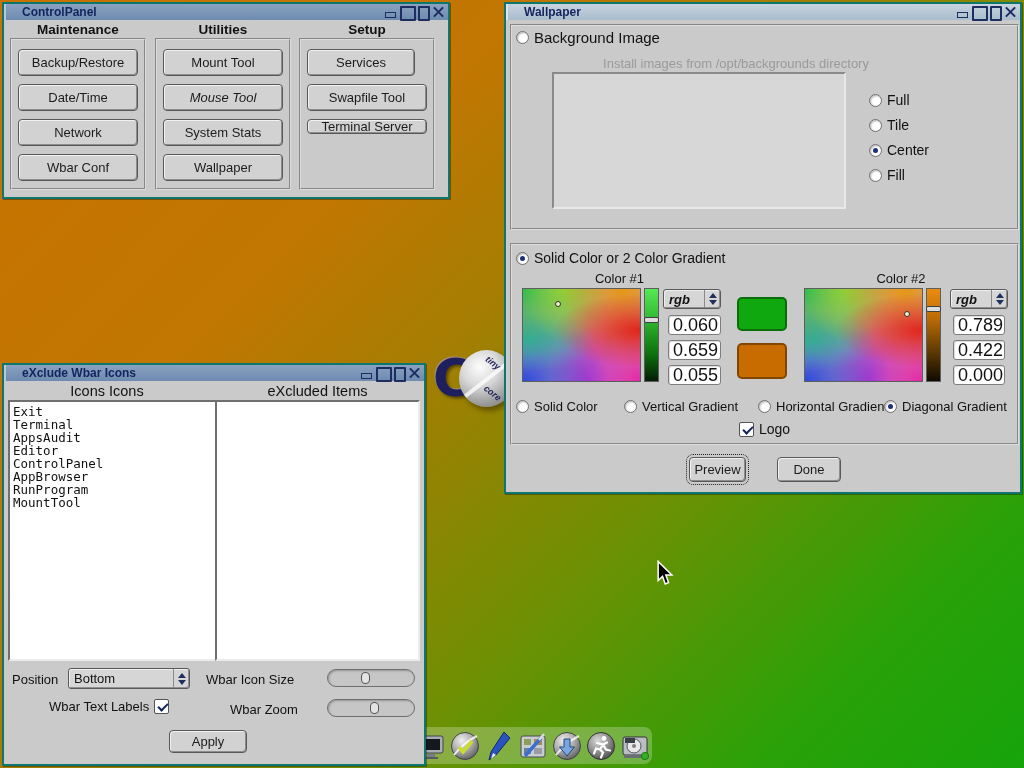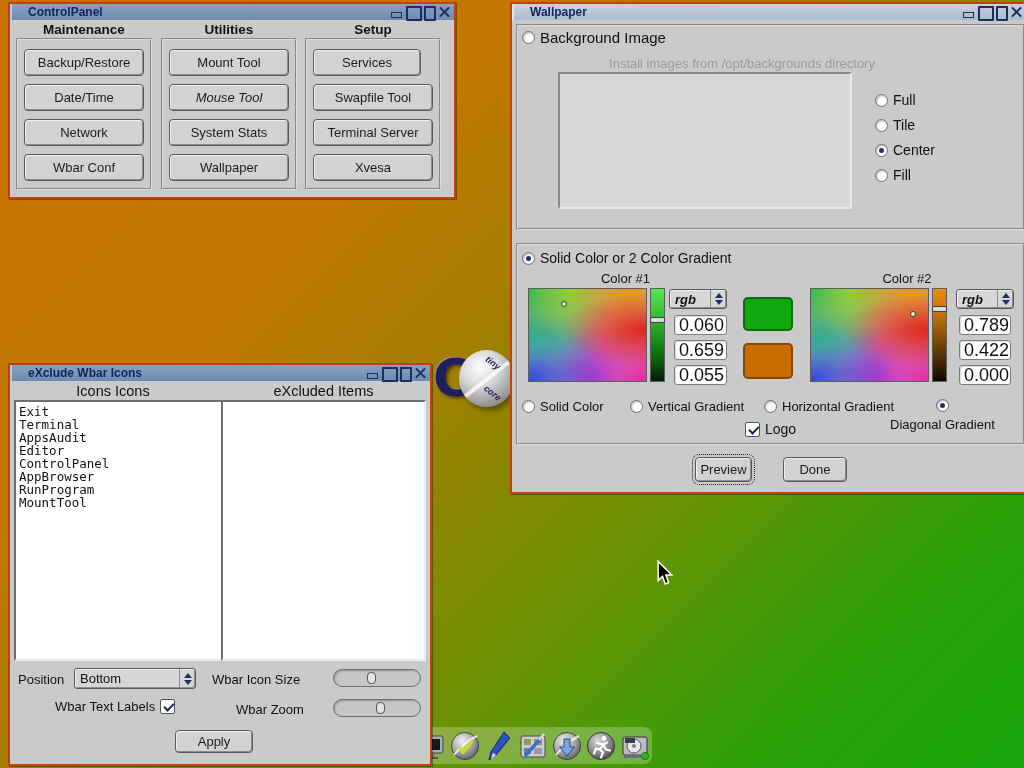--- a/index.html
+++ b/index.html
@@ -3,22 +3,22 @@
 <meta charset="utf-8">
 <style>
   * { margin:0; padding:0; box-sizing:border-box; }
   html,body { width:1024px; height:768px; overflow:hidden; }
   body { position:relative; font-family:"Liberation Sans", sans-serif; color:#111; }
 
   .desktop { position:absolute; inset:0; z-index:0;
     background:linear-gradient(135deg,#c97200 0%,#c17702 30%,#a37e02 45%,#6f9004 64%,#2aa108 85%,#17a40b 100%); }
 
   
-  .window { position:absolute; border:2px solid #c2410c; background:#cacaca; z-index:5;
-            box-shadow:1px 1px 0 rgba(0,0,0,.35);margin-left:6px; }
+  .window { position:absolute; border:2px solid #0f766e; background:#cacaca; z-index:5;
+            box-shadow:1px 1px 0 rgba(0,0,0,.35); }
   .titlebar { position:absolute; left:0; right:0; top:0; height:16px; display:flex; align-items:center;
               padding:0 3px 0 18px; font-size:12px; font-weight:bold; color:#14245e; }
   .titlebar.steel { background:linear-gradient(to bottom,#8aa2c0,#6d8ab0); box-shadow:inset 2px 0 0 #b9c9da; }
   .titlebar.light { background:linear-gradient(to bottom,#c8d3df,#a9bccd); box-shadow:inset 2px 0 0 #dde5ec; }
   .winbtns { margin-left:auto; display:flex; gap:3px; align-items:center; }
   .winbtn { width:13px; height:12px; position:relative; display:block; cursor:default; }
   .winbtn.min::after { content:""; position:absolute; left:1px; width:9px; bottom:0; height:4px; border:1px solid #1e2d60; }
   .winbtn.max::after { content:""; position:absolute; left:0; top:0; width:12px; height:11px; border:2px solid #1e2d60; border-radius:1px; }
   .winbtn.shade::after { content:""; position:absolute; left:2px; top:0; width:8px; height:11px; border:2px solid #1e2d60; border-radius:1px; }
   .winbtn.close::before,.winbtn.close::after { content:""; position:absolute; left:0; top:5px; width:13px; height:2px; background:#1e2d60; }
@@ -209,22 +209,21 @@
     <div class="btn" style="left:14px; top:99px; width:120px; height:27px;">Network</div>
     <div class="btn" style="left:14px; top:134px; width:120px; height:27px;">Wbar Conf</div>
 
     <div class="btn" style="left:159px; top:29px; width:120px; height:27px;">Mount Tool</div>
     <div class="btn" style="left:159px; top:64px; width:120px; height:27px;font-style:italic;">Mouse Tool</div>
     <div class="btn" style="left:159px; top:99px; width:120px; height:27px;">System Stats</div>
     <div class="btn" style="left:159px; top:134px; width:120px; height:27px;">Wallpaper</div>
 
     <div class="btn" style="left:303px; top:29px; width:108px; height:27px;">Services</div>
     <div class="btn" style="left:303px; top:64px; width:120px; height:27px;">Swapfile Tool</div>
-    <div class="btn" style="left:303px; top:99px; width:120px; height:27px;">Terminal Server</div>
-    <div class="btn" style="left:303px; top:134px; width:120px; height:27px;">Xvesa</div>
+    <div class="btn" style="left:303px; top:99px; width:120px; height:15px;">Terminal Server</div>
   </div>
 </div>
 
 <div class="window" style="left:504px; top:2px; width:518px; height:492px;">
   <div class="titlebar light">
     <span>Wallpaper</span>
     <span class="winbtns">
       <span class="winbtn min"></span>
       <span class="winbtn max"></span>
       <span class="winbtn shade"></span>
@@ -307,21 +306,21 @@
         <span class="lbl">Solid Color</span>
       </div>
       <div class="radiorow" style="left:112px; top:154px;">
         <span class="radio"></span>
         <span class="lbl">Vertical Gradient</span>
       </div>
       <div class="radiorow" style="left:246px; top:154px;">
         <span class="radio"></span>
         <span class="lbl">Horizontal Gradient</span>
       </div>
-      <div class="radiorow" style="left:372px; top:154px;flex-direction:column;">
+      <div class="radiorow" style="left:372px; top:154px;">
         <span class="radio selected"></span>
         <span class="lbl">Diagonal Gradient</span>
       </div>
       <div class="radiorow" style="left:227px; top:176px;">
         <span class="checkbox checked"></span>
         <span class="lbl14">Logo</span>
       </div>
     </div>
 
     <div class="btn focus" style="left:183px; top:437px; width:57px; height:25px;">Preview</div>

